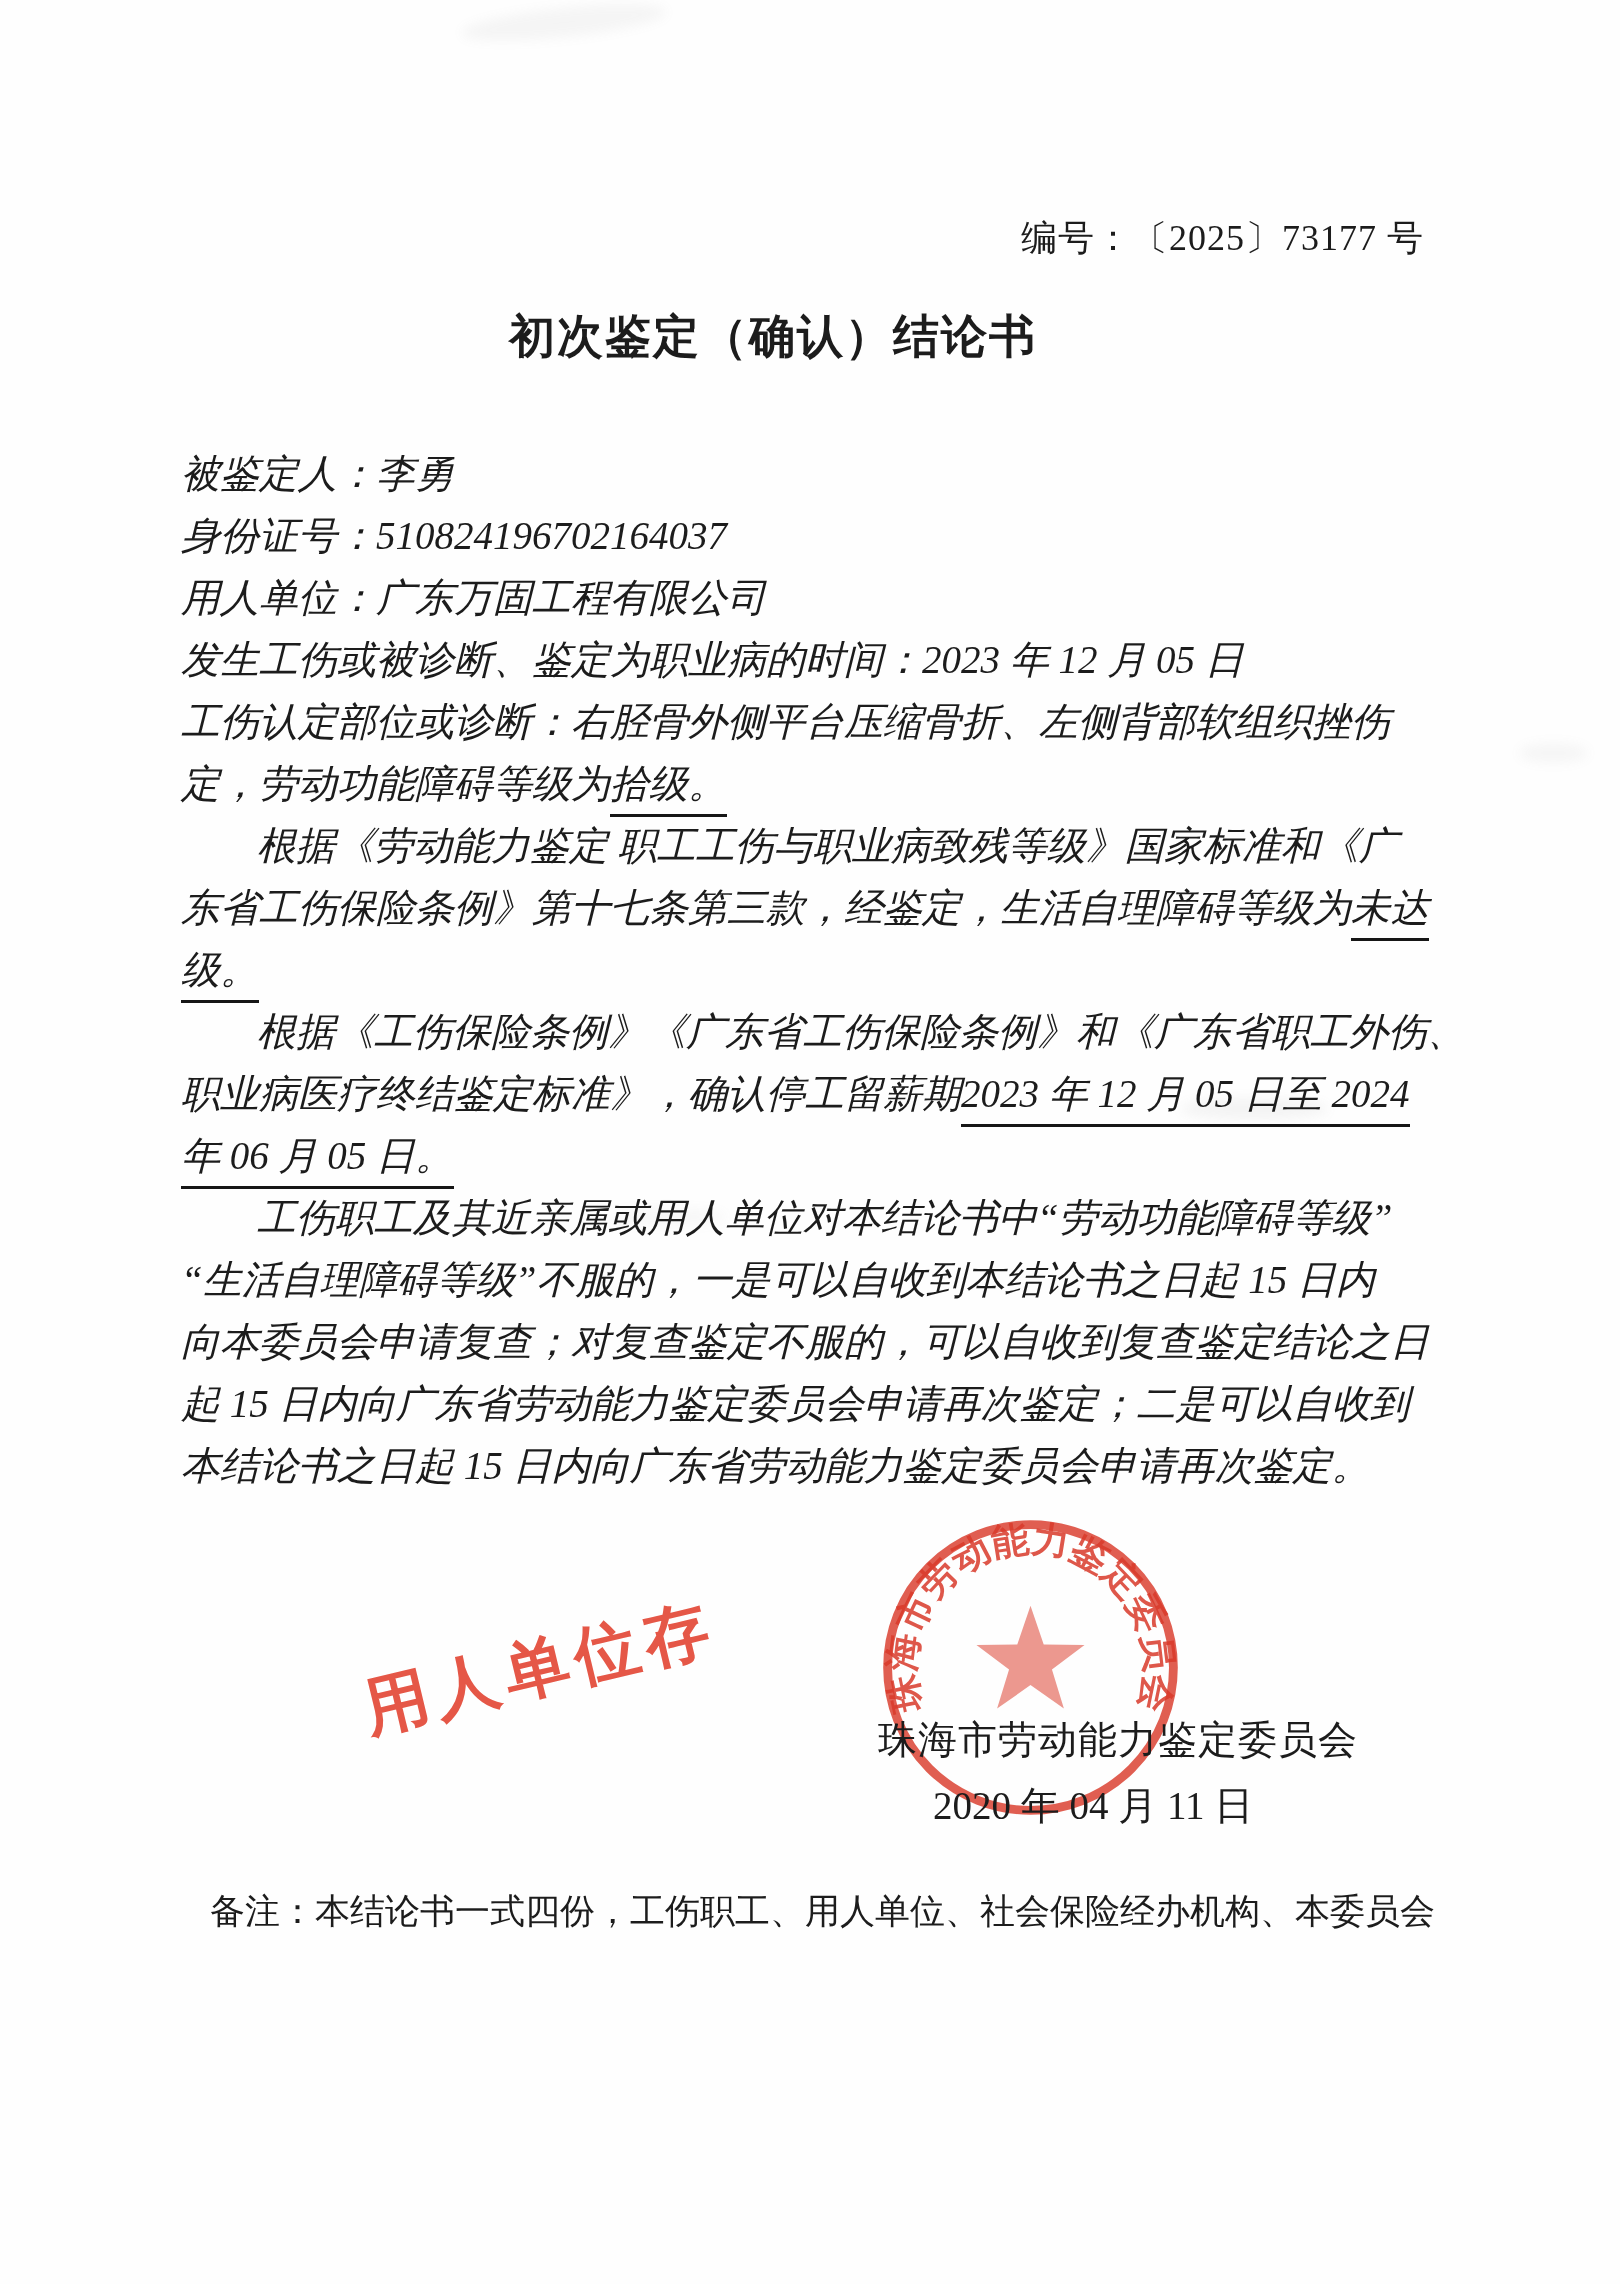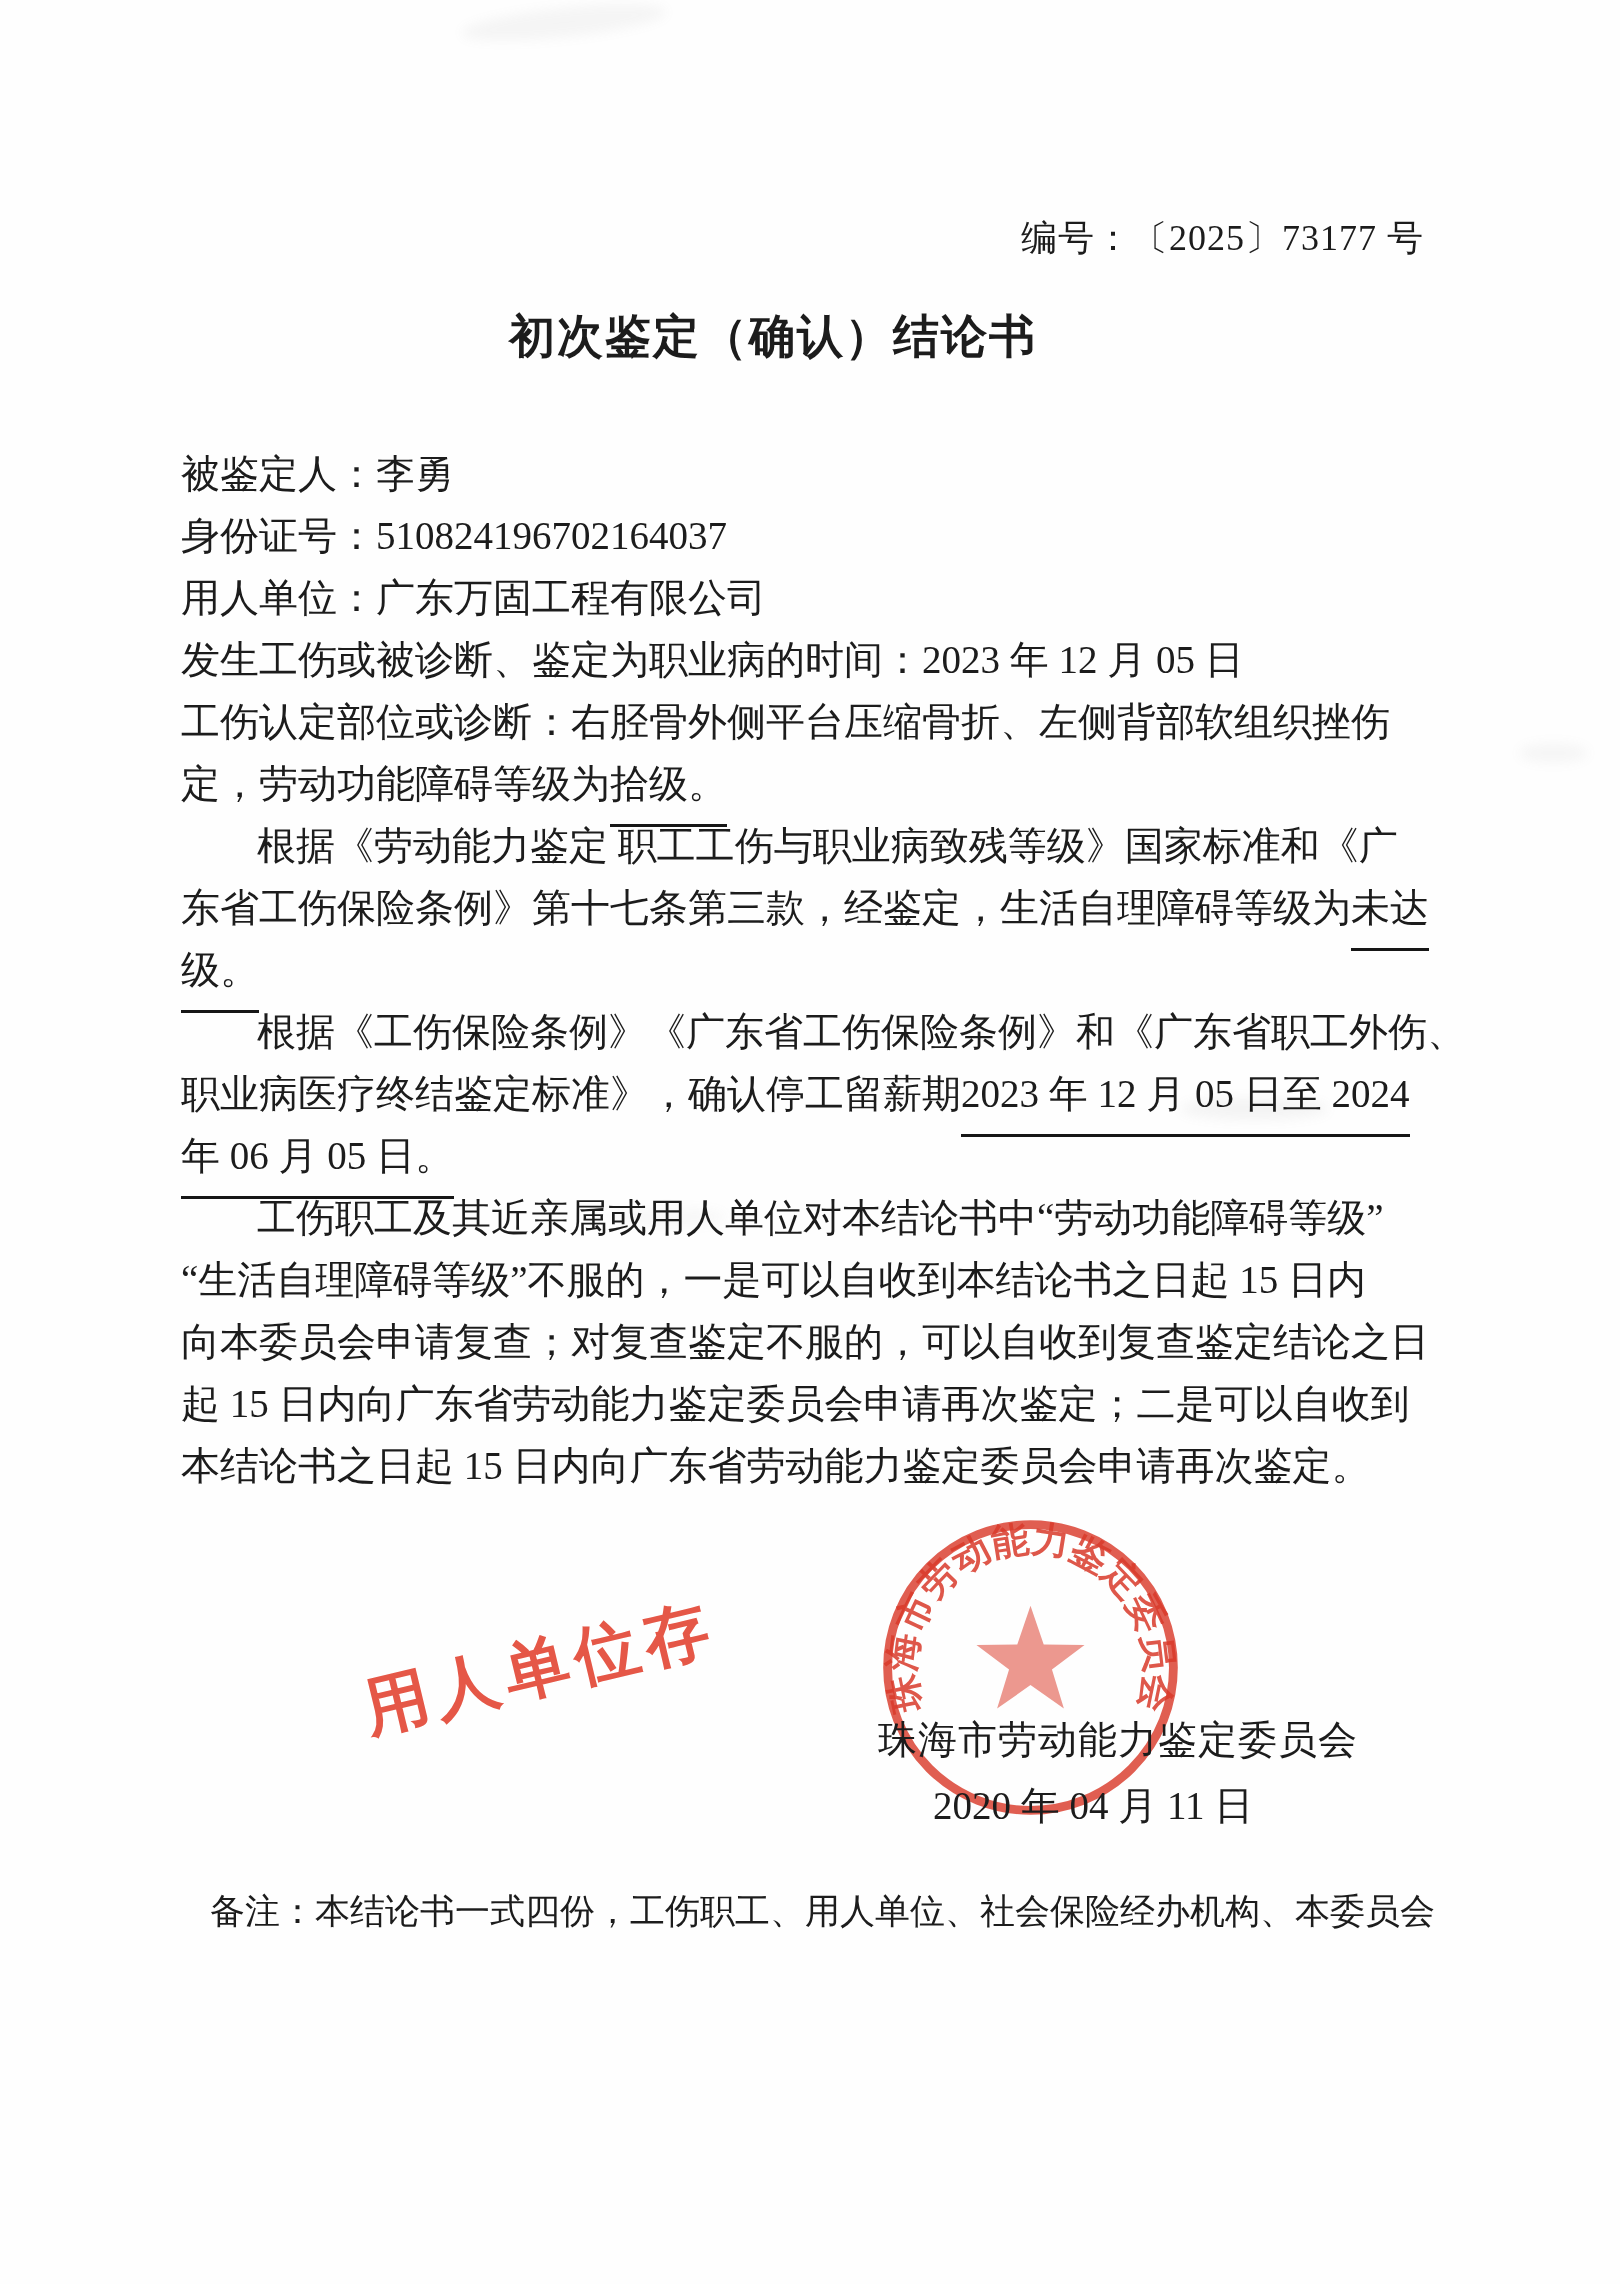--- a/index.html
+++ b/index.html
@@ -10,24 +10,24 @@
   .page { position:absolute; inset:0; background:#fefefe; }
 
   .doc-number { position:absolute; top:214px; left:12px; right:196px;
                 text-align:right; font-size:36px; letter-spacing:1px; }
 
   .doc-title { position:absolute; top:306px; left:0; right:0; text-align:center;
                transform:translateX(-37px);
                font-size:46px; font-weight:700; letter-spacing:2px; }
 
   .doc-body { position:absolute; top:443px; left:181px; width:1304px;
-              font-size:39px; }
+              font-size:39px;font-style:italic; }
   .doc-body .line { height:62px; line-height:62px; white-space:nowrap; }
   .doc-body .line.indent { padding-left:76px; }
-  .u { border-bottom:3.9px solid #161616; padding-bottom:19px; }
+  .u { border-bottom:3.9px solid #161616; padding-bottom:9px; }
 
   
   .watermark { position:absolute; left:365px; top:1666px;
                font-size:65px; font-weight:700; letter-spacing:6.9px;
                color:#e2402e; opacity:.88;
                transform:rotate(-13.5deg); transform-origin:left center;
                white-space:nowrap; }
 
   .stamp { position:absolute; left:869px; top:1506px; width:323px; height:323px; }
   .seal-ring { stroke:#d93a2b; opacity:.82; }

